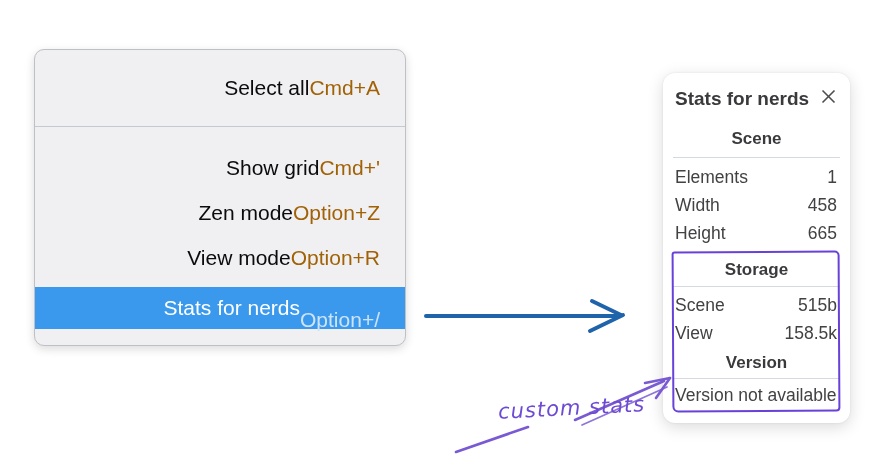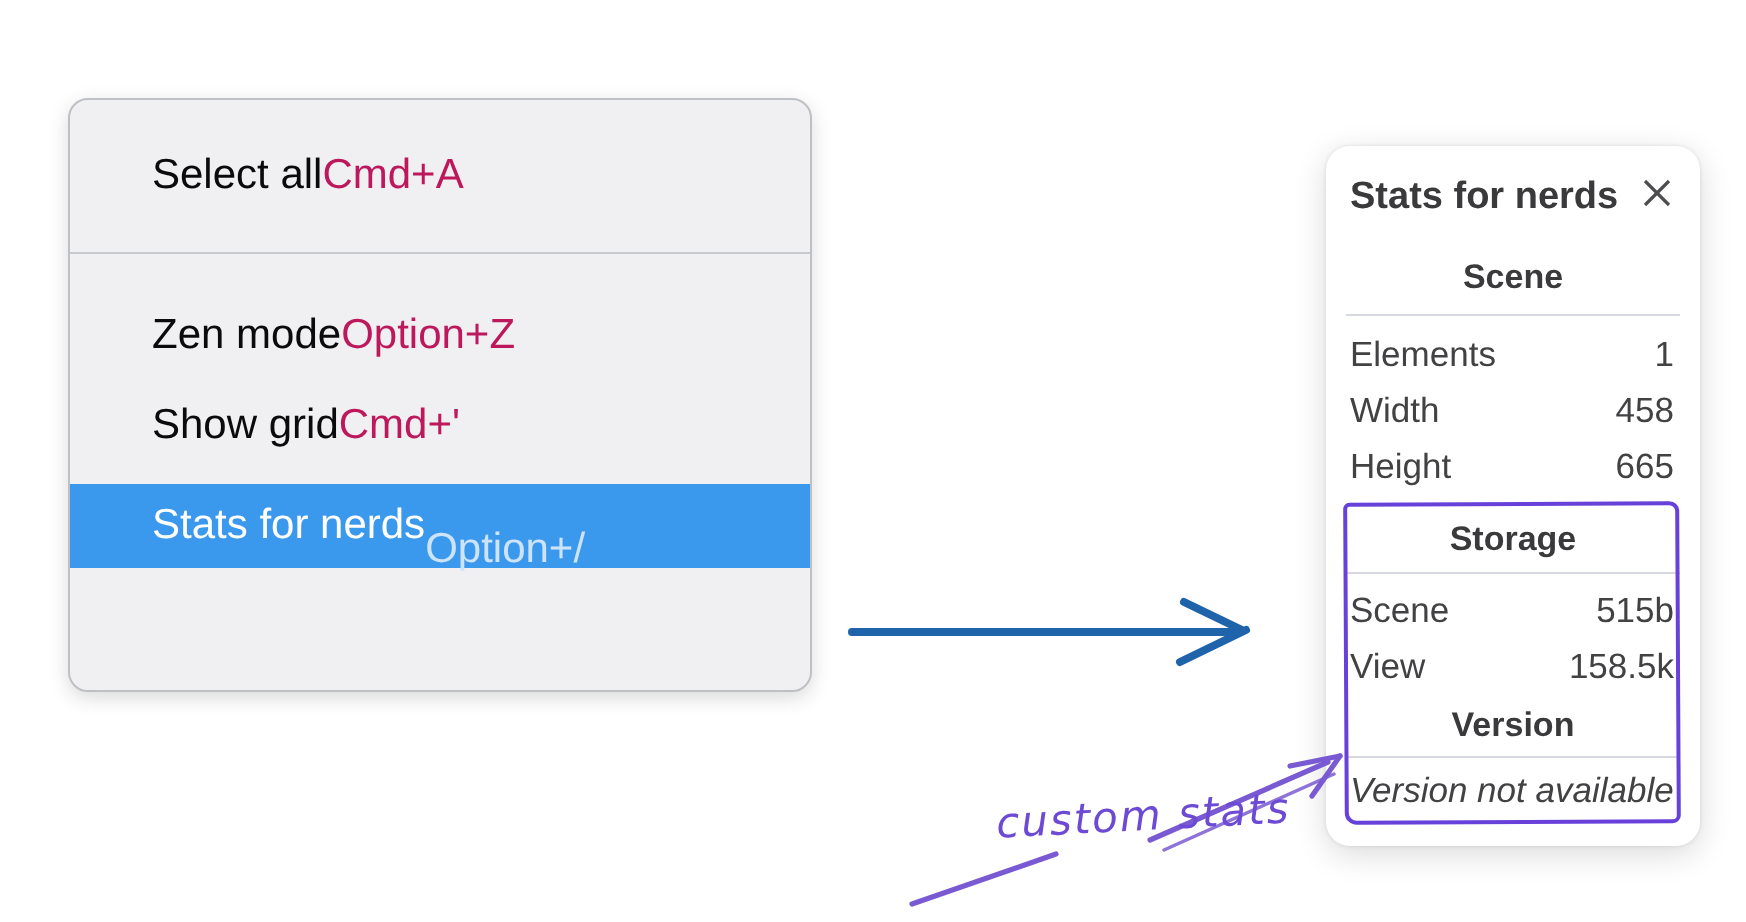--- a/index.html
+++ b/index.html
@@ -13,29 +13,29 @@
   .menu {
     position:absolute; left:34px; top:49px; width:372px; height:297px;
     background:#f0f0f2;
     border:1.5px solid #bdc0c4;
     border-radius:10px;
     box-shadow:0 3px 10px rgba(0,0,0,0.15);
     display:flex; flex-direction:column;
     overflow:hidden;
   }
   .menu-row {
-    display:flex; justify-content:flex-start; align-items:center;
+    display:flex; justify-content:flex-end; align-items:center;
     padding:0 25px 0 41px;
     font-size:21px; color:#0b0b0d;
     flex:0 0 auto;
   }
   .menu-row.first { height:77px; border-bottom:1.5px solid #c6c9cd; }
   .menu-group { padding-top:18px; display:flex; flex-direction:column; }
   .menu-group .menu-row { height:45px; }
-  .mi-short { color:#be185d; }
+  .mi-short { color:#a16207; }
   .menu-row.selected {
     height:42px; margin-top:7px;
     background:#3b99ed; color:#ffffff;
   }
   .menu-row.selected .mi-short { color:#cde3f8;margin-top:24px; }
 
   
   .panel {
     position:absolute; left:663px; top:73px; width:187px; height:350px;
     background:#ffffff; border-radius:12px;
@@ -57,21 +57,21 @@
   .rule {
     position:absolute; left:10px; right:10px; height:1px; background:#d6dae0;
   }
   .stat-row {
     position:absolute; left:12px; right:13px;
     display:flex; justify-content:space-between;
     font-size:17.5px; color:#424244;
   }
   .panel-note {
     position:absolute; left:12px; top:312px;
-    font-size:17.5px; color:#424244; white-space:nowrap;font-style:italic;
+    font-size:17.5px; color:#424244; white-space:nowrap;
   }
   
   .sketch-box {
     position:absolute; left:9px; top:178px; width:168px; height:161px;
     border:2px solid #6741d9;
     border-radius:3px 5px 4px 6px;
     transform:rotate(-0.3deg);
     pointer-events:none;
   }
 
@@ -94,26 +94,30 @@
 </head>
 <body>
 
 <div class="menu">
   <div class="menu-row first">
     <span class="mi-label">Select all</span>
     <span class="mi-short">Cmd+A</span>
   </div>
   <div class="menu-group">
     <div class="menu-row">
+      <span class="mi-label">Show grid</span>
+      <span class="mi-short">Cmd+'</span>
+    </div>
+    <div class="menu-row">
       <span class="mi-label">Zen mode</span>
       <span class="mi-short">Option+Z</span>
     </div>
     <div class="menu-row">
-      <span class="mi-label">Show grid</span>
-      <span class="mi-short">Cmd+'</span>
+      <span class="mi-label">View mode</span>
+      <span class="mi-short">Option+R</span>
     </div>
     <div class="menu-row selected">
       <span class="mi-label">Stats for nerds</span>
       <span class="mi-short">Option+/</span>
     </div>
   </div>
 </div>
 
 <div class="panel">
   <div class="panel-title">Stats for nerds</div>

